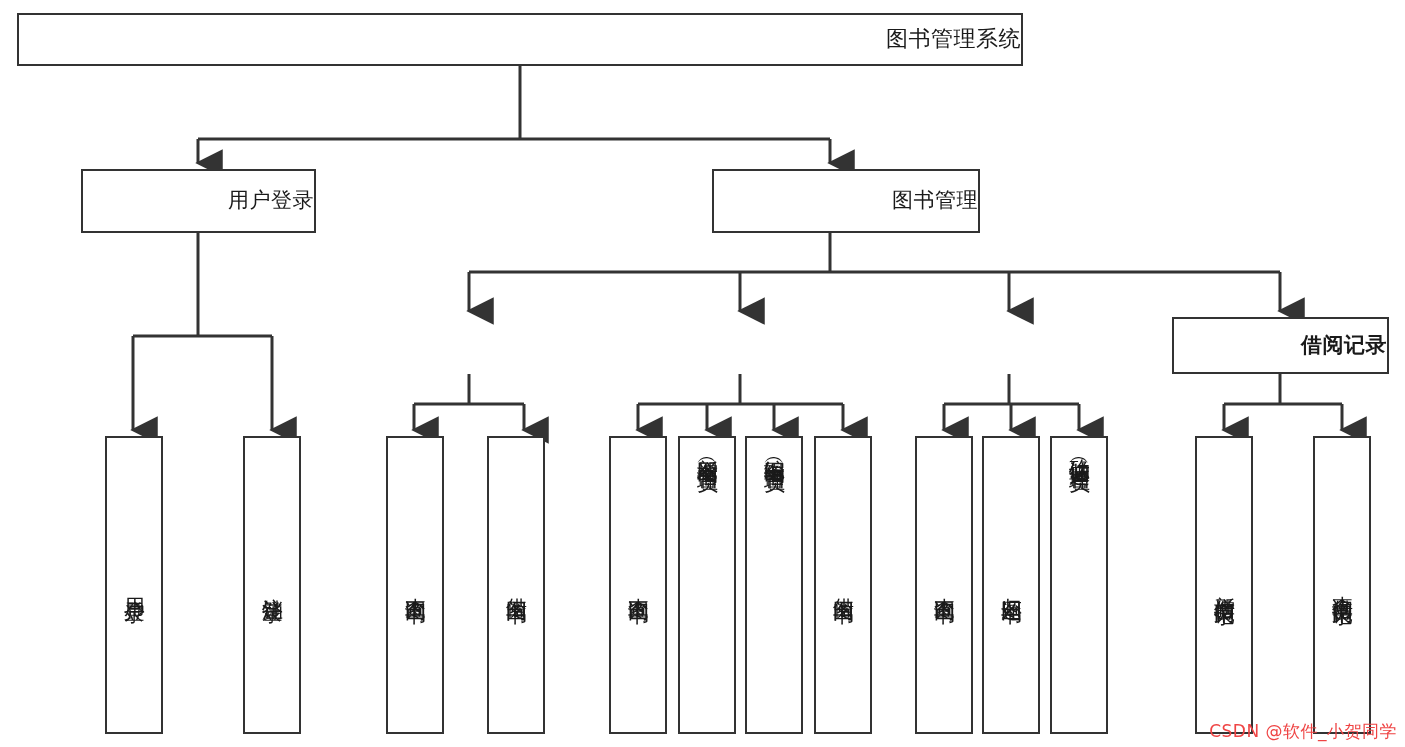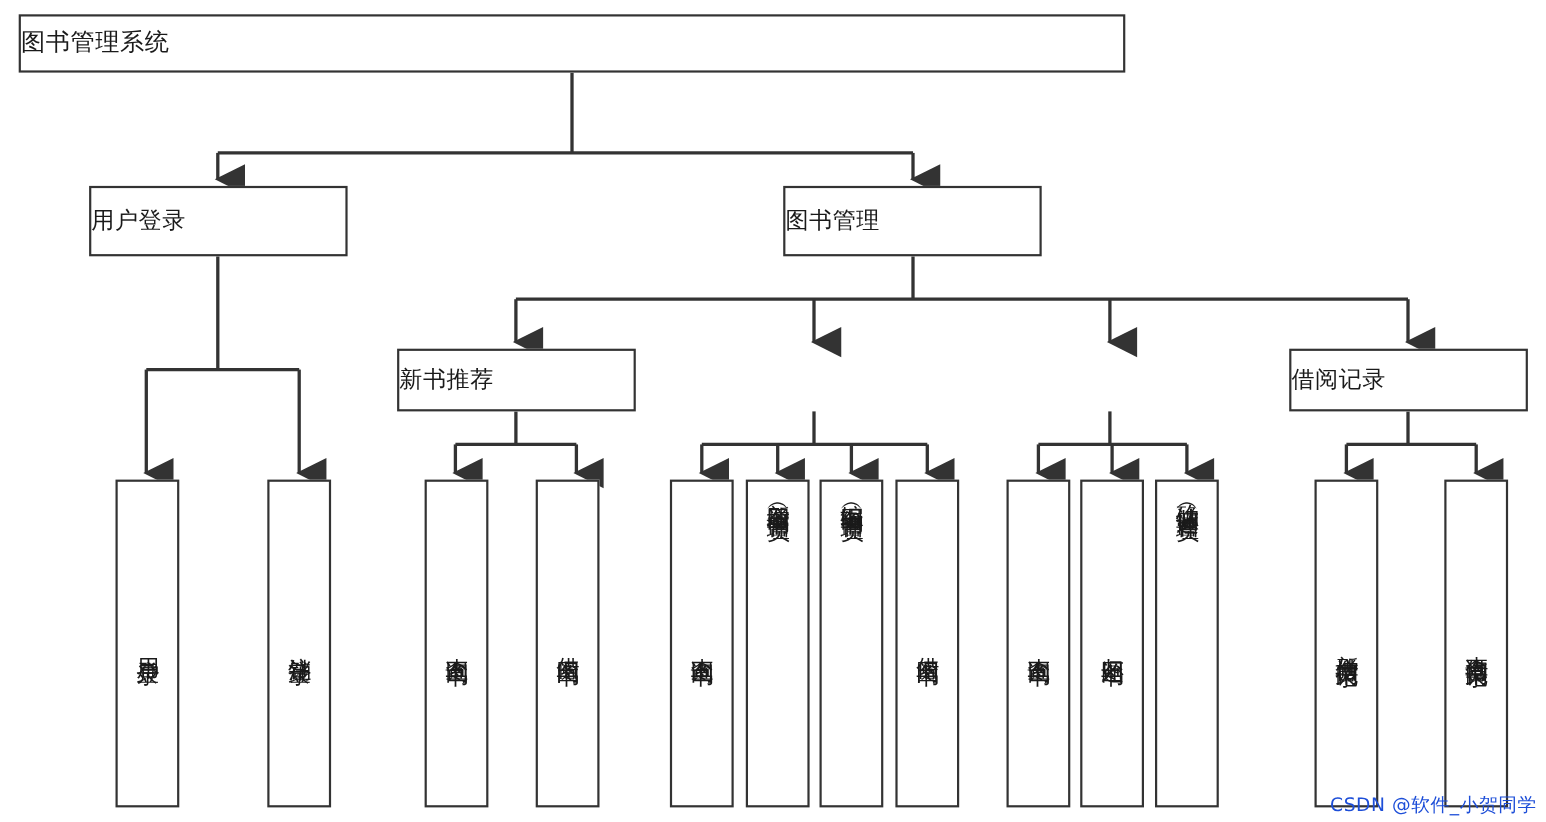--- a/index.html
+++ b/index.html
@@ -29,21 +29,21 @@
     height: 747px;
     pointer-events: none;
   }
   .node {
     position: absolute;
     box-sizing: border-box;
     border: 2px solid #333333;
     background: #ffffff;
     display: flex;
     align-items: center;
-    justify-content: flex-start;
+    justify-content: flex-end;
     color: #1a1a1a;
     z-index: 2;
   }
   .node-label {
     display: block;
     text-align: center;
     line-height: 1.12;
     letter-spacing: 0.5px;
   }
   
@@ -71,21 +71,21 @@
   }
   .node.level-leaf.centered {
     align-items: center;
     padding-top: 0;
   }
   .watermark {
     position: absolute;
     right: 8px;
     bottom: 4px;
     font-size: 17px;
-    color: #1d4ed8;
+    color: #ef4444;
     white-space: nowrap;
     z-index: 3;
     letter-spacing: 0.5px;
   }
 </style>
 </head>
 <body>
 
 <div id="diagram-root">
 
@@ -141,31 +141,28 @@
   </svg>
 
   <div class="node level-root" style="left:17px; top:13px; width:1006px; height:53px;">
     <span class="node-label">图书管理系统</span>
   </div>
 
   <div class="node level-1" style="left:81px; top:169px; width:235px; height:64px;">
     <span class="node-label">用户登录</span>
   </div>
 
-  <div class="node level-1" style="left:712px; top:169px; width:235px; height:64px;">
+  <div class="node level-1" style="left:712px; top:169px; width:268px; height:64px;">
     <span class="node-label">图书管理</span>
   </div>
 
-  <div class="node level-2" style="left:361px; top:317px; width:217px; height:57px;">
-    <span class="node-label">新书推荐</span>
-  </div>
-
-
-
-  <div class="node level-2" style="left:1172px; top:317px; width:217px; height:57px;">
+
+
+
+  <div class="node level-2" style="left:1172px; top:317px; width:217px; height:57px;font-weight:bold;">
     <span class="node-label">借阅记录</span>
   </div>
 
   <div class="node level-leaf centered" style="left:105px; top:436px; width:58px; height:298px;">
     <span class="node-label">用户登录</span>
   </div>
 
   <div class="node level-leaf centered" style="left:243px; top:436px; width:58px; height:298px;">
     <span class="node-label">注销登录</span>
   </div>

